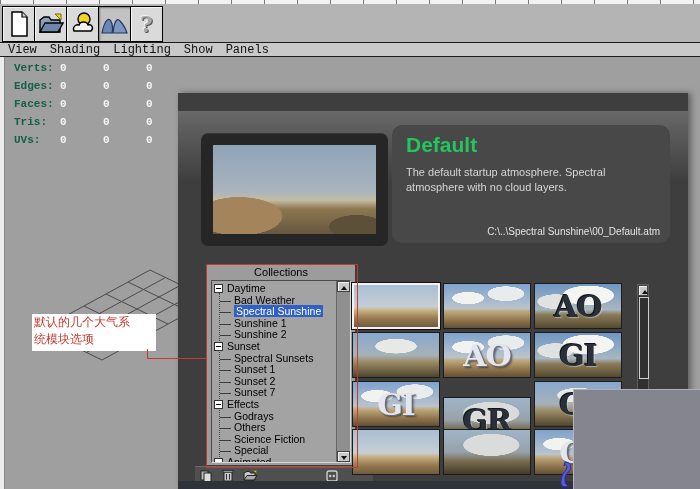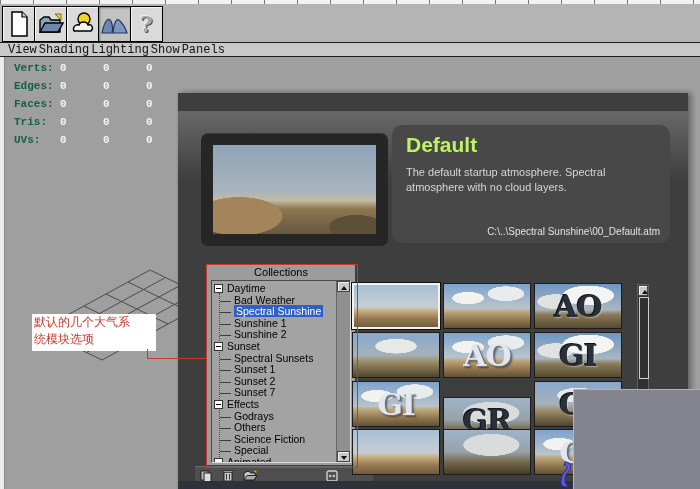--- a/index.html
+++ b/index.html
@@ -16,21 +16,21 @@
   .toolbtns{position:absolute;left:2px;top:2px;display:flex;}
   .tbtn{width:31px;height:34px;background:#dadada;border:1px solid #000;border-right:none;
         display:flex;align-items:center;justify-content:center;box-shadow:inset 1px 1px 0 #f5f5f5;}
   .tbtn:last-child{border-right:1px solid #000;}
   .tbtn.pressed{background:#c2c2c2;box-shadow:inset 1px 1px 2px rgba(0,0,0,.35);}
   .qmark{font-family:"DejaVu Serif",serif;font-weight:bold;font-size:22px;color:#a9a9a9;
          text-shadow:1px 1px 0 #555, -1px -1px 0 #eee;line-height:1;}
 
   
   .menubar{position:absolute;left:0;top:42px;width:700px;height:15px;background:#c9c9c9;
-           border-top:1px solid #1d1d1d;border-bottom:1px solid #1d1d1d;display:flex;gap:2px;
+           border-top:1px solid #1d1d1d;border-bottom:1px solid #1d1d1d;display:flex;gap:13px;
            align-items:center;padding-left:8px;box-sizing:border-box;
            font-family:"Liberation Mono",monospace;font-size:12px;color:#111;}
   .menuitem{cursor:default;}
 
   
   .leftstrip{position:absolute;left:0;top:57px;width:4px;height:432px;background:#ececec;
              border-right:1px solid #8a8a8a;}
 
   
   .stats{position:absolute;left:14px;top:59px;font-family:"Liberation Mono",monospace;
@@ -66,21 +66,21 @@
            border-radius:7px;box-shadow:inset 0 1px 0 rgba(255,255,255,.08);}
   .preview-img{position:absolute;left:12px;top:12px;width:163px;height:89px;
     background:
       radial-gradient(95px 42px at 16% 80%, #a4845a 0 45%, rgba(0,0,0,0) 46%),
       radial-gradient(60px 26px at 88% 92%, #5d5038 0 45%, rgba(0,0,0,0) 46%),
       linear-gradient(180deg,#8fa3b8 0%,#a9b4bd 52%,#c3bba4 62%,#8d7750 72%,#665741 100%);}
 
   
   .info{position:absolute;left:214px;top:32px;width:278px;height:118px;background:#484848;
         border-radius:10px;}
-  .info-title{position:absolute;left:14px;top:8px;font-size:21px;font-weight:bold;color:#bef264;}
+  .info-title{position:absolute;left:14px;top:8px;font-size:21px;font-weight:bold;color:#22c55e;}
   .info-desc{position:absolute;left:14px;top:40px;width:256px;font-size:11px;line-height:15px;
              color:#d6d6d6;}
   .info-path{position:absolute;right:10px;bottom:6px;font-size:10px;color:#e2e2e2;margin-top:18px;}
 
   
   .collections{position:absolute;left:29px;top:171px;width:148px;height:201px;background:#9c9c9c;}
   .coll-title{text-align:center;font-size:11px;color:#000;height:15px;line-height:16px;}
   .listbox{position:absolute;left:4px;top:16px;width:140px;height:183px;background:#a3a3a3;
            border:1px solid #4a4a4a;border-right-color:#d8d8d8;border-bottom-color:#d8d8d8;
            overflow:hidden;box-sizing:border-box;}

